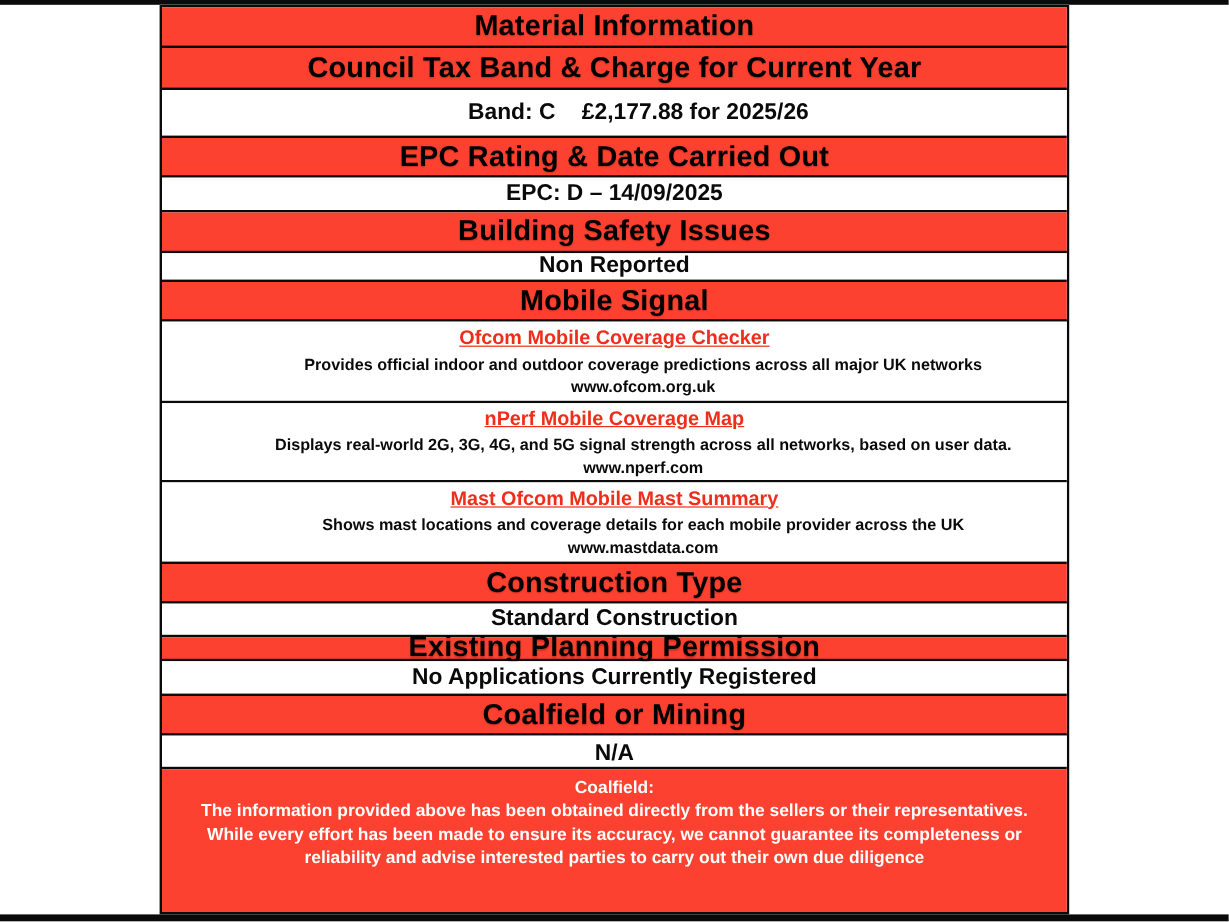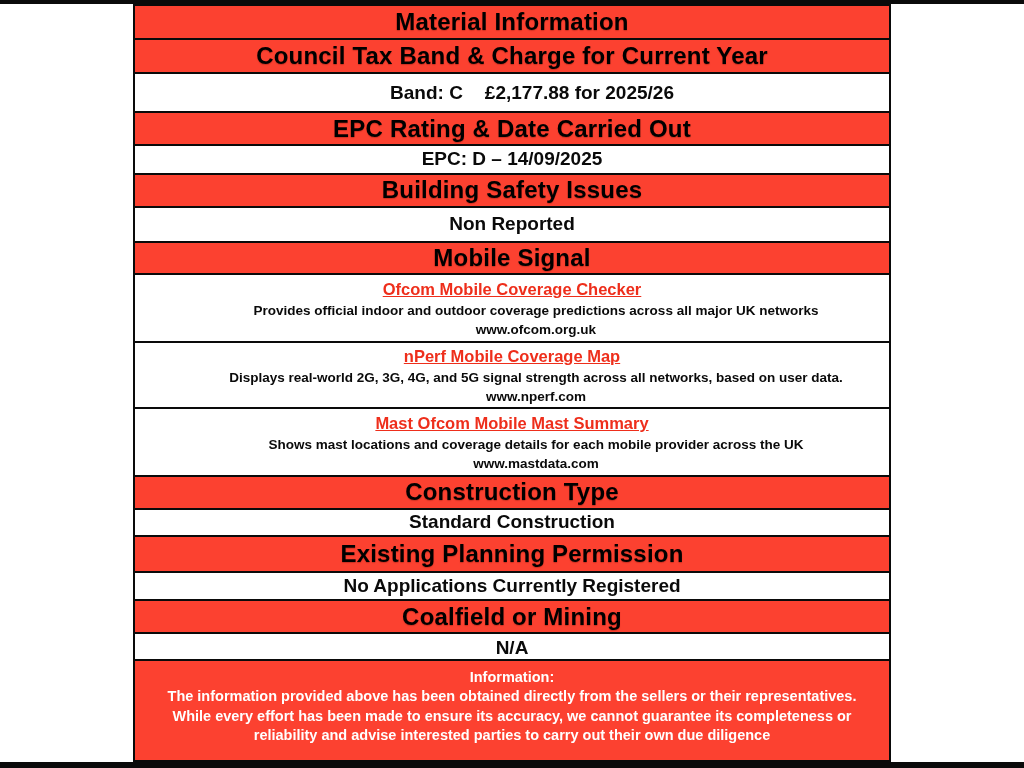--- a/index.html
+++ b/index.html
@@ -89,28 +89,28 @@
     max-width: 730px;
   }
 
   
   .h-band-1  { height: 34px; }
   .h-band-2  { height: 35px; }
   .h-val-1   { height: 40px; padding-left: 40px; }
   .h-band-3  { height: 33px; }
   .h-val-2   { height: 29px; }
   .h-band-4  { height: 34px; }
-  .h-val-3   { height: 35px; }
+  .h-val-3   { height: 24px; }
   .h-band-5  { height: 33px; }
   .h-link-1  { height: 68px; }
   .h-link-2  { height: 66px; }
   .h-link-3  { height: 68px; }
   .h-band-6  { height: 33px; }
   .h-val-4   { height: 28px; }
-  .h-band-7  { height: 36px; text-align: center; }
+  .h-band-7  { height: 20px; text-align: center; }
   .h-val-5   { height: 29px; }
   .h-band-8  { height: 33px; }
   .h-val-6   { height: 28px; justify-content: flex-end; }
   .h-disc    { flex: 1; }
 </style>
 </head>
 <body>
 
 <div id="top-strip" class="edge-strip"></div>
 
@@ -186,19 +186,19 @@
 
   <div class="row band h-band-8">
     <span>Coalfield or Mining</span>
   </div>
 
   <div class="row value h-val-6">
     <span>N/A</span>
   </div>
 
   <div class="row disclaimer h-disc">
-    <span class="disclaimer-heading">Information:</span>
+    <span class="disclaimer-heading">Coalfield:</span>
     <span class="disclaimer-body">The information provided above has been obtained directly from the sellers or their representatives. While every effort has been made to ensure its accuracy, we cannot guarantee its completeness or reliability and advise interested parties to carry out their own due diligence</span>
   </div>
 
 </div>
 
 <div id="bottom-strip" class="edge-strip"></div>
 
 </body></html>

